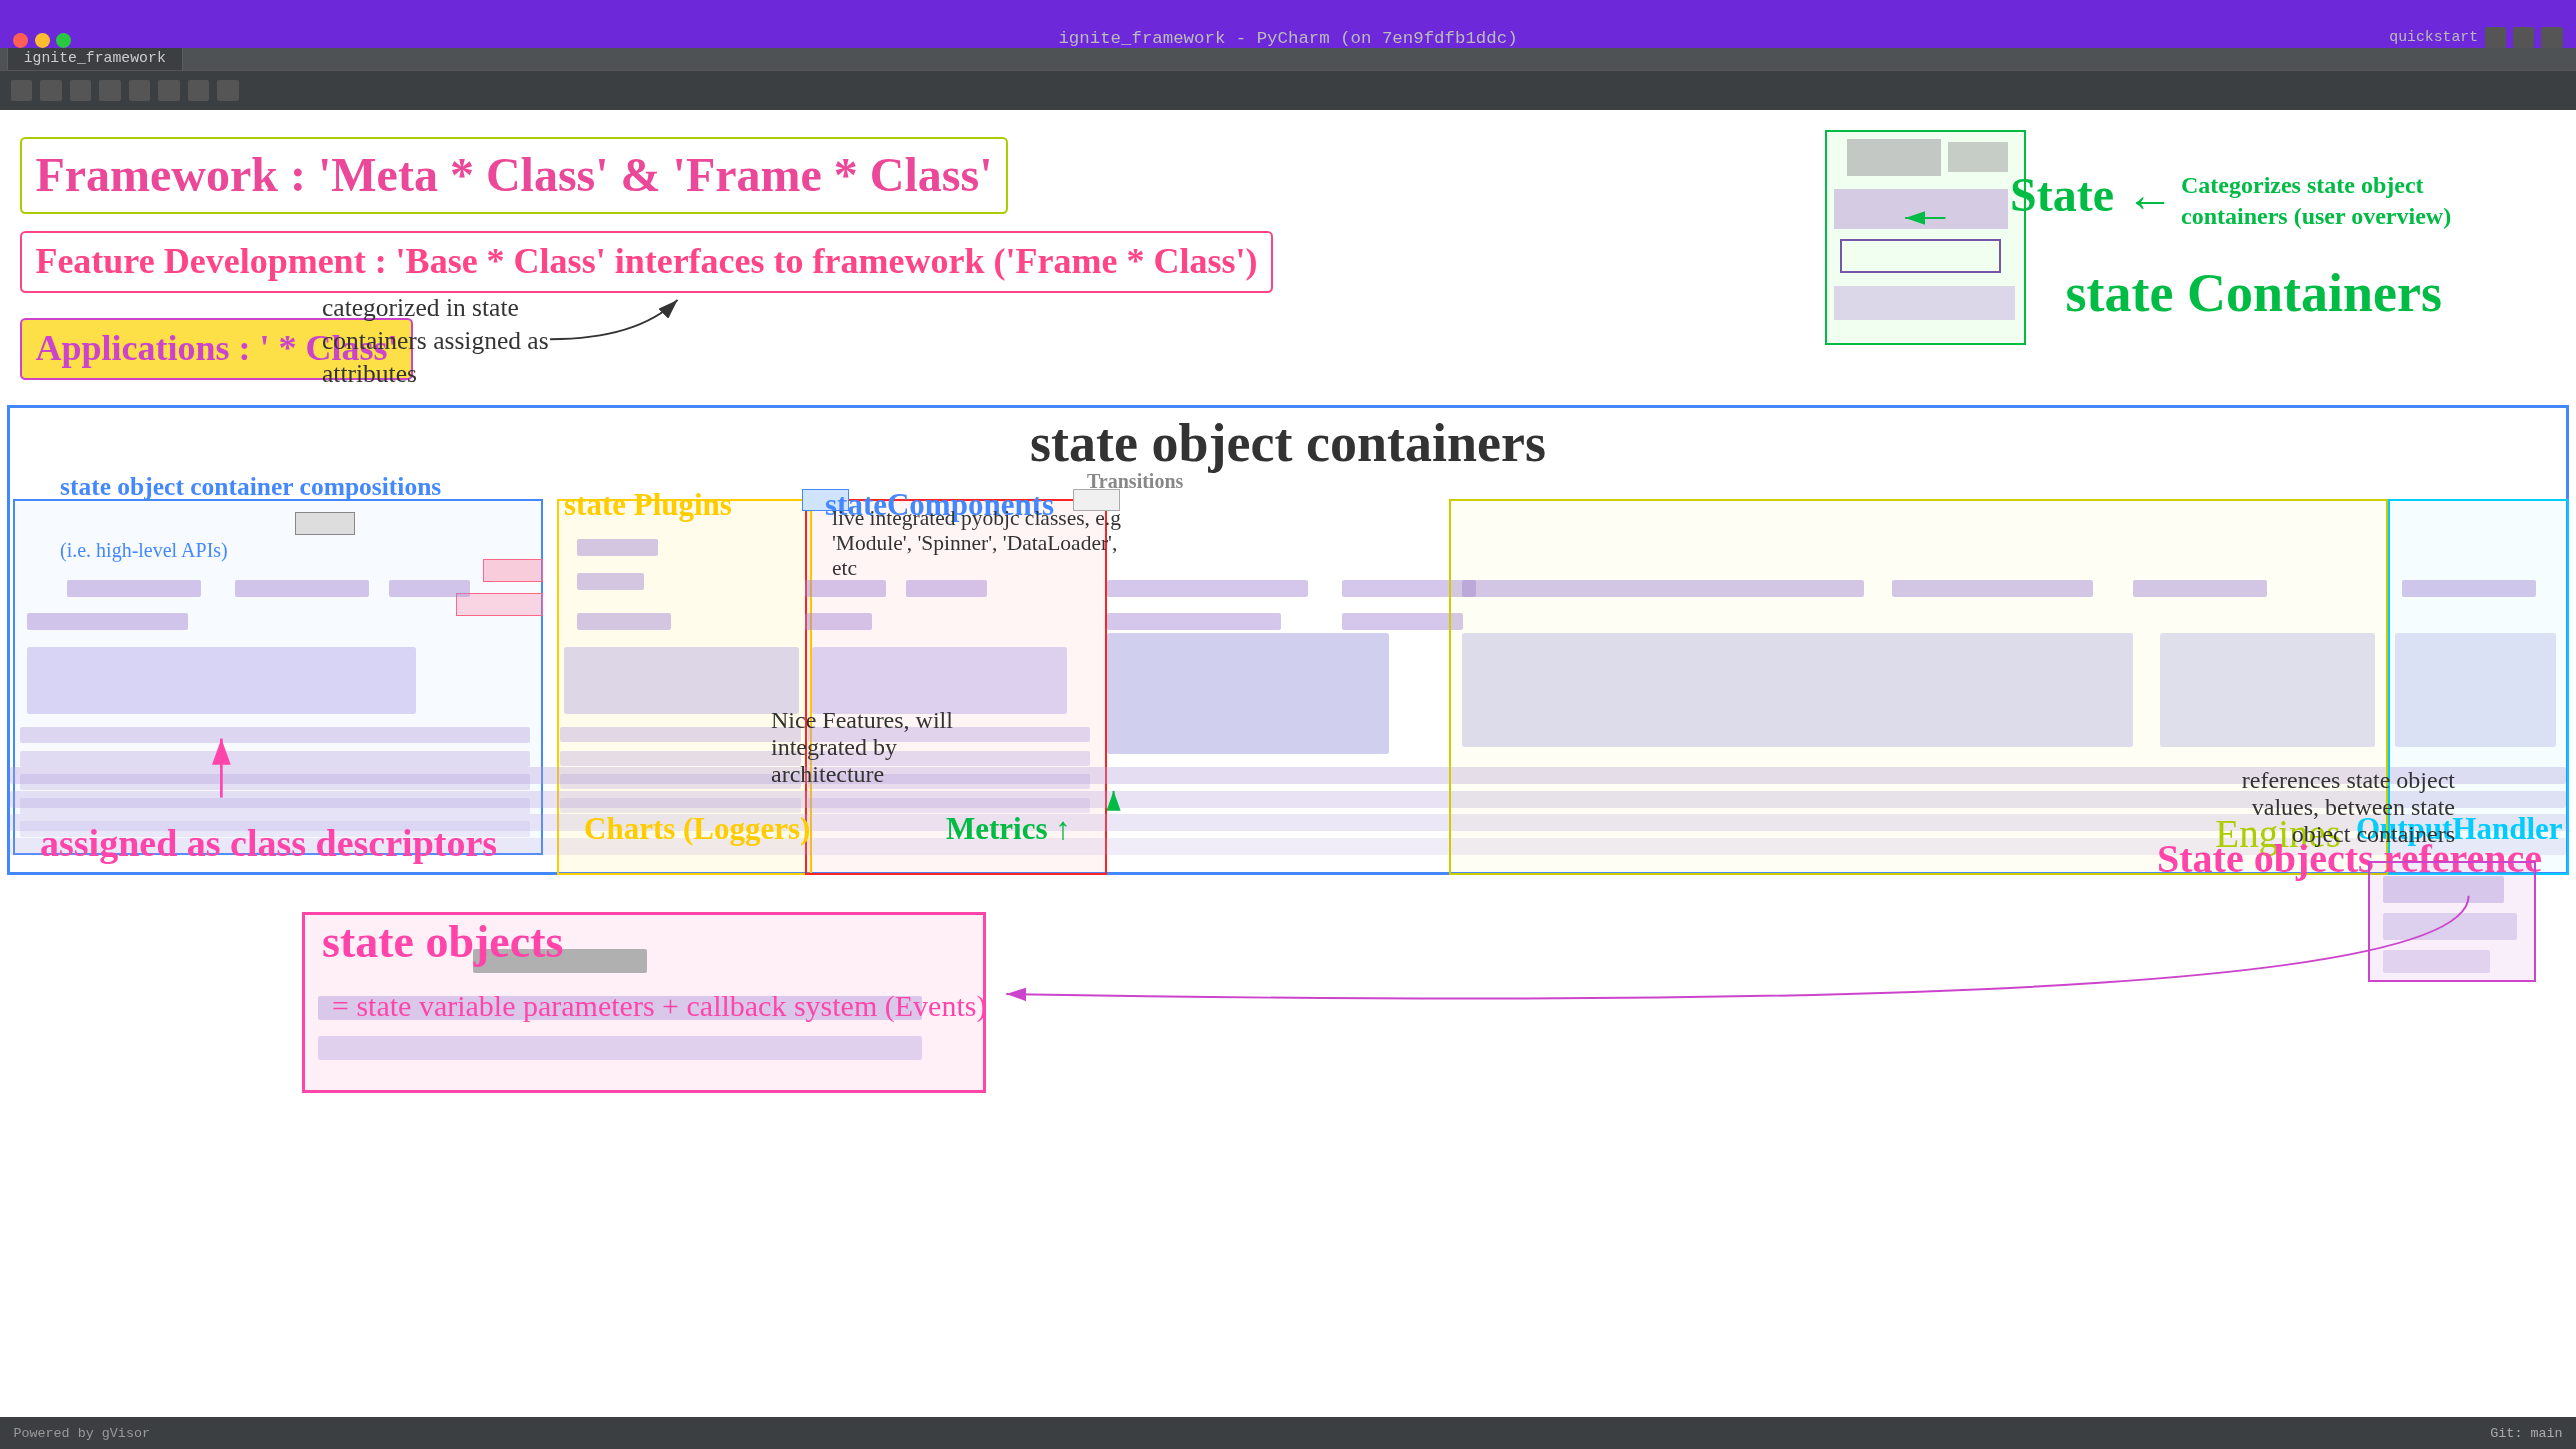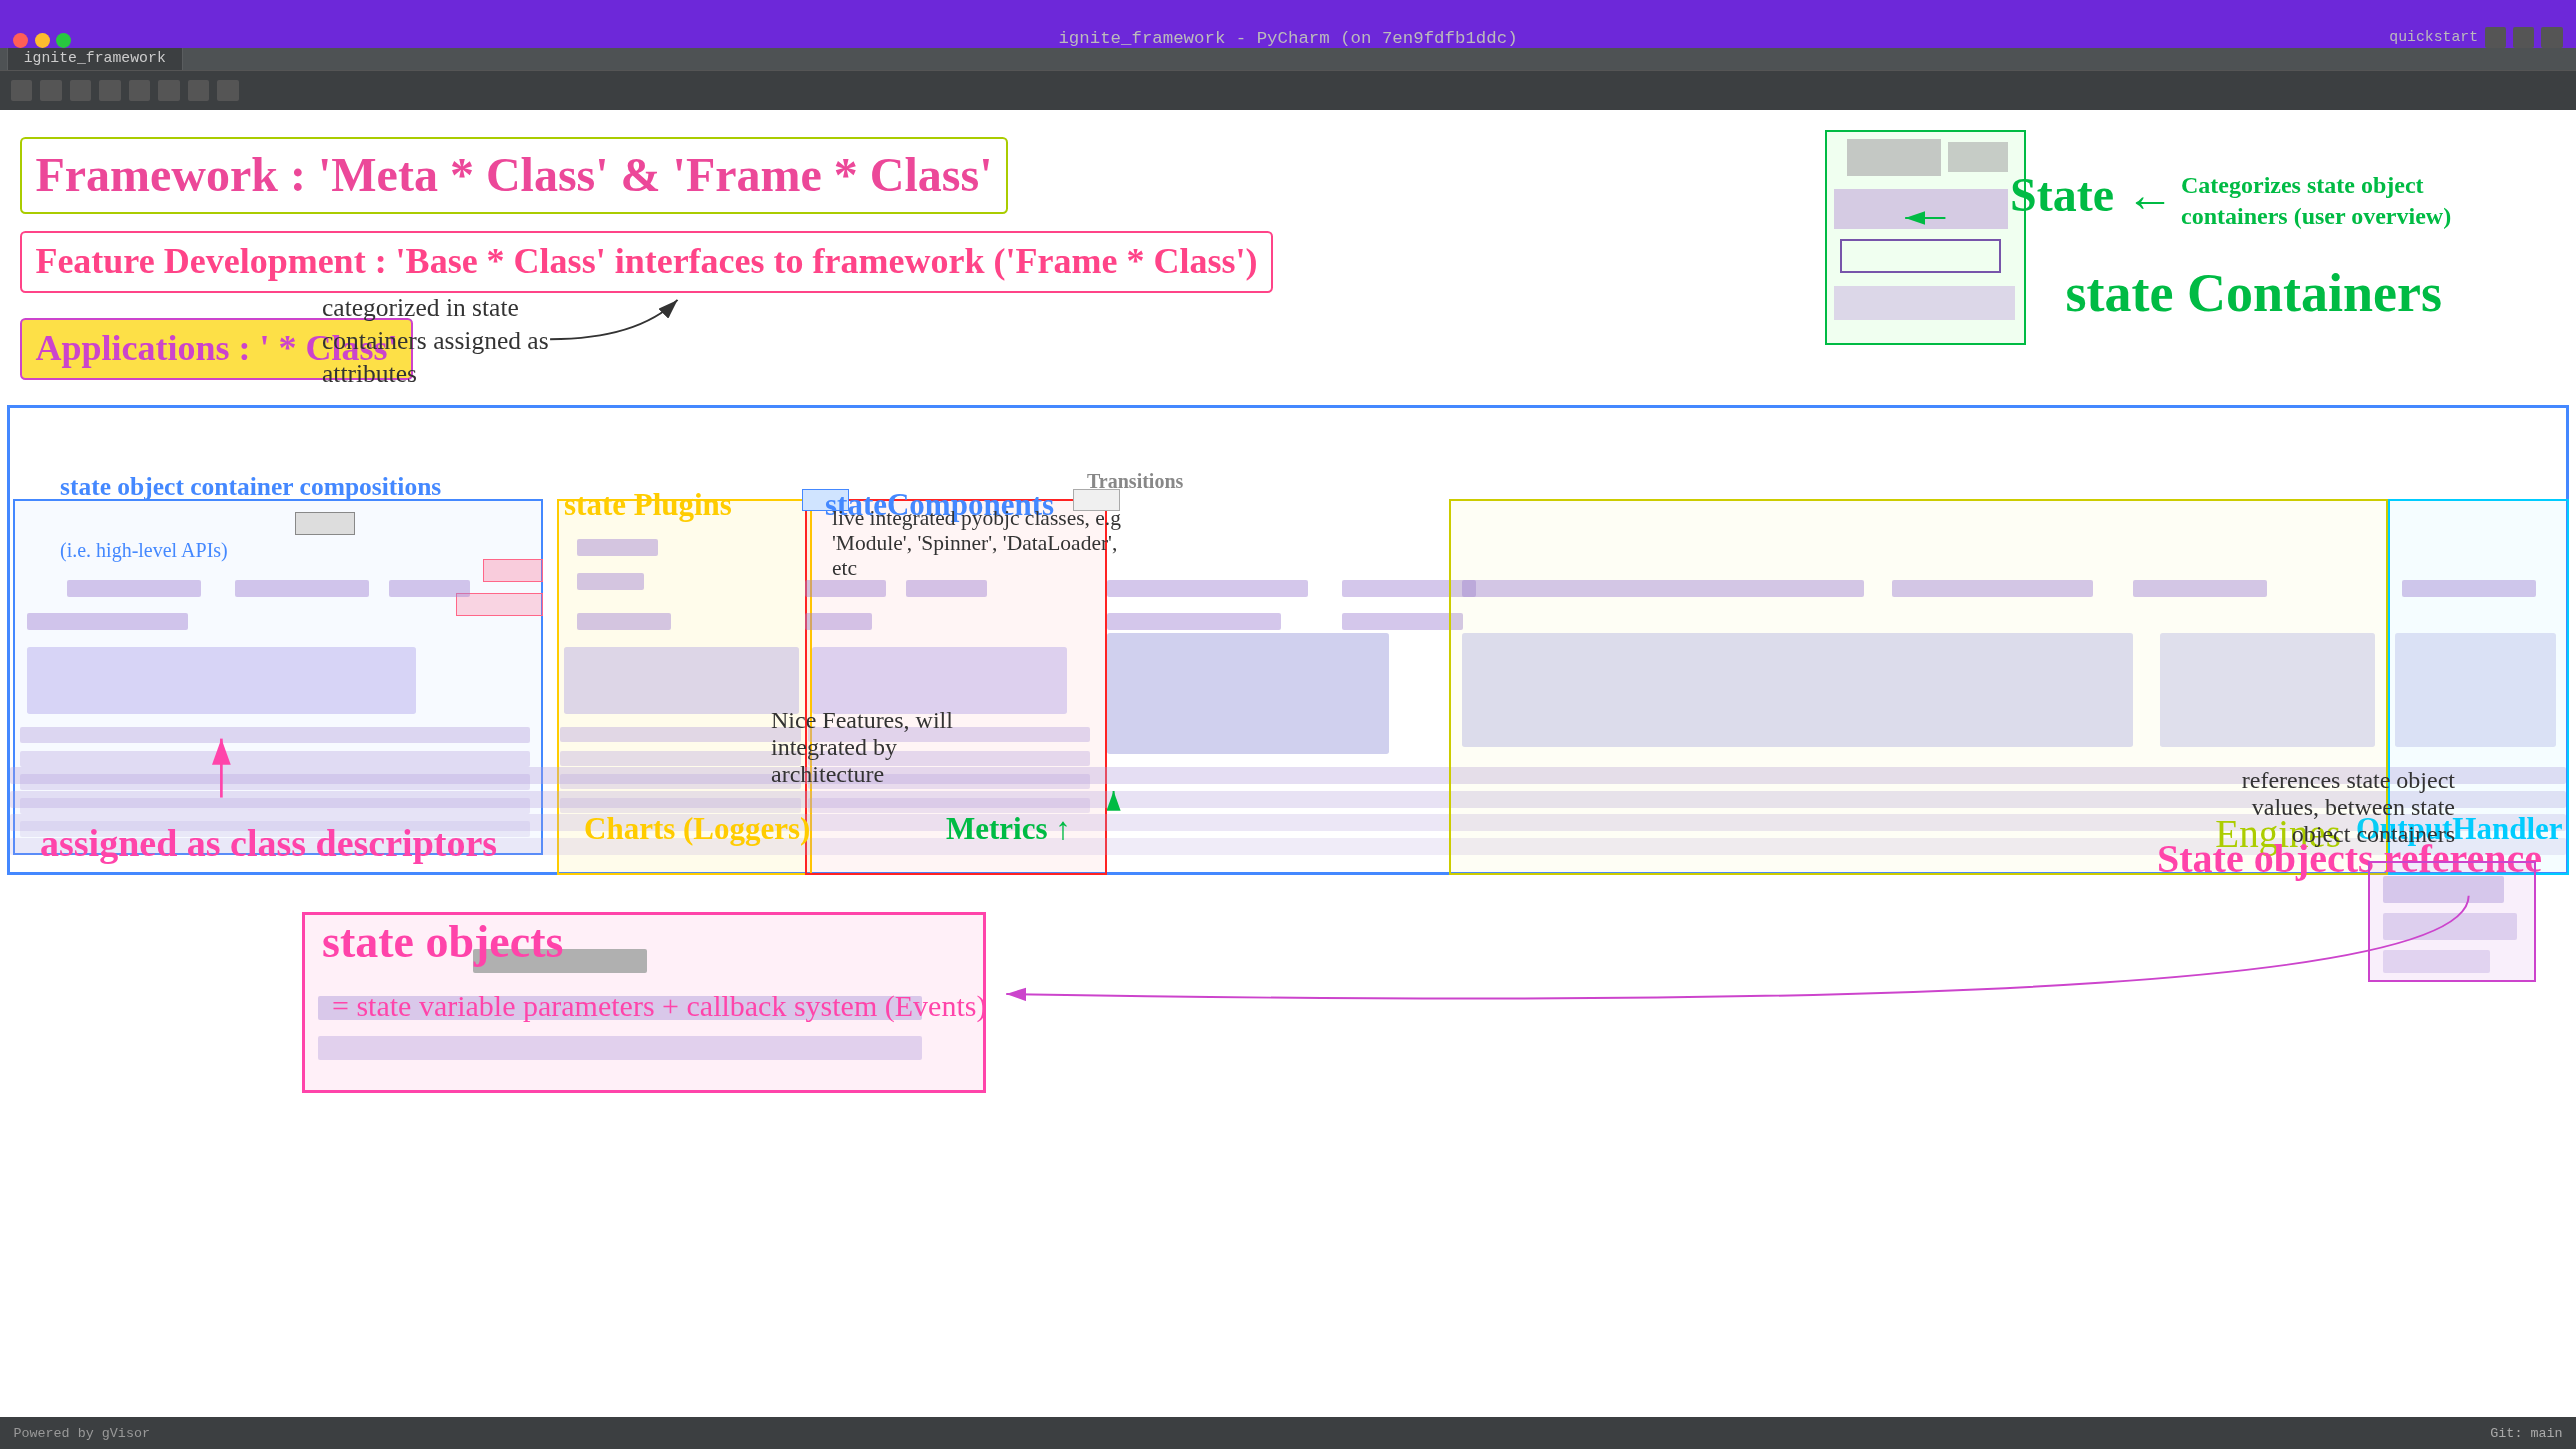--- a/index.html
+++ b/index.html
@@ -507,20 +507,21 @@
 
   <div class="handwritten state-label">State ←</div>
 
   <div class="handwritten state-containers-label">state Containers</div>
 
   <div class="handwritten cat-state-label">categorized in state containers
 assigned as attributes</div>
 
   <div class="state-obj-box"></div>
 
+  <div class="state-obj-title">state object containers</div>
 
   <div class="section-left"></div>
 
   <div class="soc-comp-label">state object container
 compositions</div>
 
   <div style="position:absolute;top:429px;left:60px;color:#4488ff;font-family:'Segoe Script','Comic Sans MS',cursive;font-size:20px;">(i.e. high-level APIs)</div>
 
   <div style="position:absolute;top:402px;left:295px;width:60px;height:23px;border:1.3px solid #888;background:#ddd;"></div>
 

